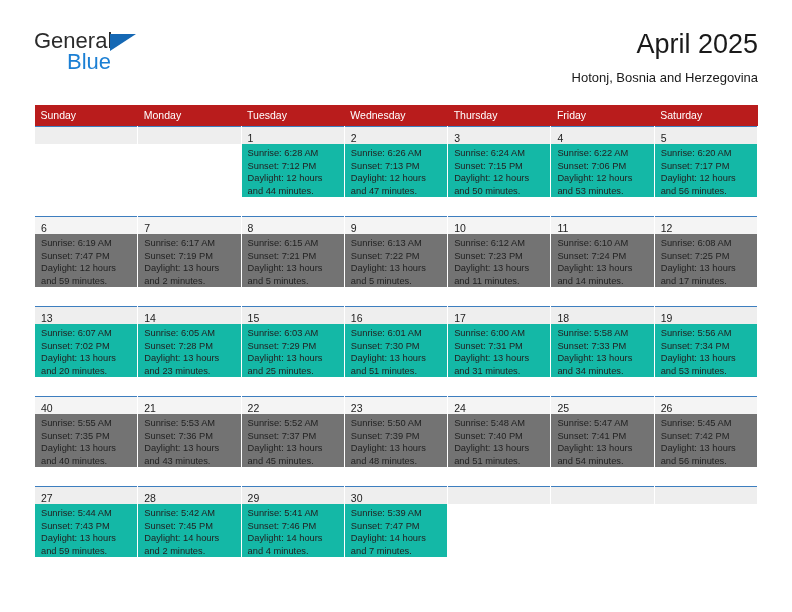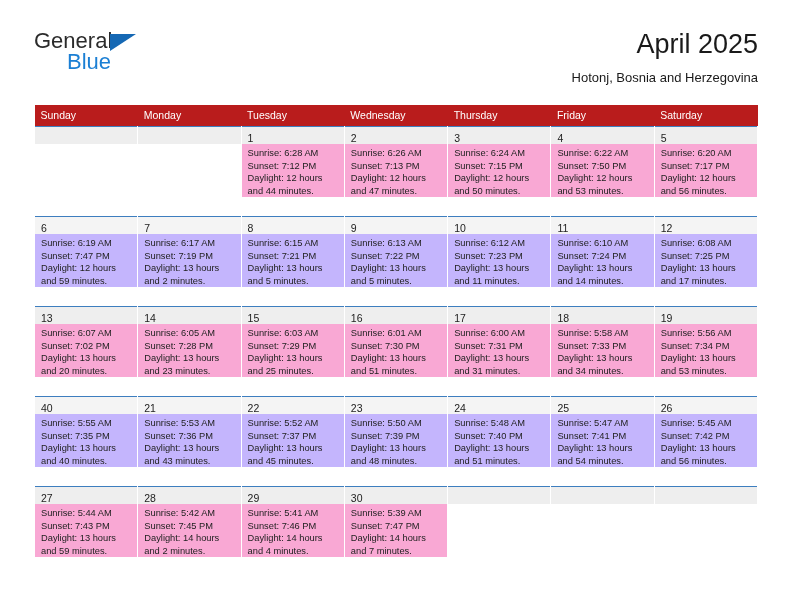--- a/index.html
+++ b/index.html
@@ -99,34 +99,34 @@
   }
   .calendar tr.weekrow {
     border-top: 1px solid #3d7ebf;
   }
   .cell {
     position: relative;
     height: 89px;
     padding: 0;
   }
   .cell.shaded .daynum-strip { background: #eeeeee; }
-  .cell.shaded .detail { background: #f9a8d4; }
+  .cell.shaded .detail { background: #14b8a6; }
   .daynum-strip {
     height: 17px;
     padding: 1px 0 0 6px;
     background: #f4f4f4;
   }
   .daynum {
     font-size: 10.5px;
     color: #222222;
     line-height: 15px;
   }
   .detail {
     padding: 3px 5px 0 6px;
-    background: #c4b5fd;
+    background: #737373;
   }
   .detail .line {
     font-size: 9.3px;
     line-height: 12.6px;
     color: #222222;
     white-space: nowrap;
   }
   .cell.empty .daynum-strip { background: #eeeeee; }
   .cell.empty .detail { background: #ffffff; }
 </style>
@@ -207,21 +207,21 @@
                 <div class="line">Daylight: 12 hours</div>
                 <div class="line">and 50 minutes.</div>
               </div>
             </div>
           </td>
           <td>
             <div class="cell shaded">
               <div class="daynum-strip"><span class="daynum">4</span></div>
               <div class="detail">
                 <div class="line">Sunrise: 6:22 AM</div>
-                <div class="line">Sunset: 7:50 PM</div>
+                <div class="line">Sunset: 7:06 PM</div>
                 <div class="line">Daylight: 12 hours</div>
                 <div class="line">and 53 minutes.</div>
               </div>
             </div>
           </td>
           <td>
             <div class="cell shaded">
               <div class="daynum-strip"><span class="daynum">5</span></div>
               <div class="detail">
                 <div class="line">Sunrise: 6:20 AM</div>

